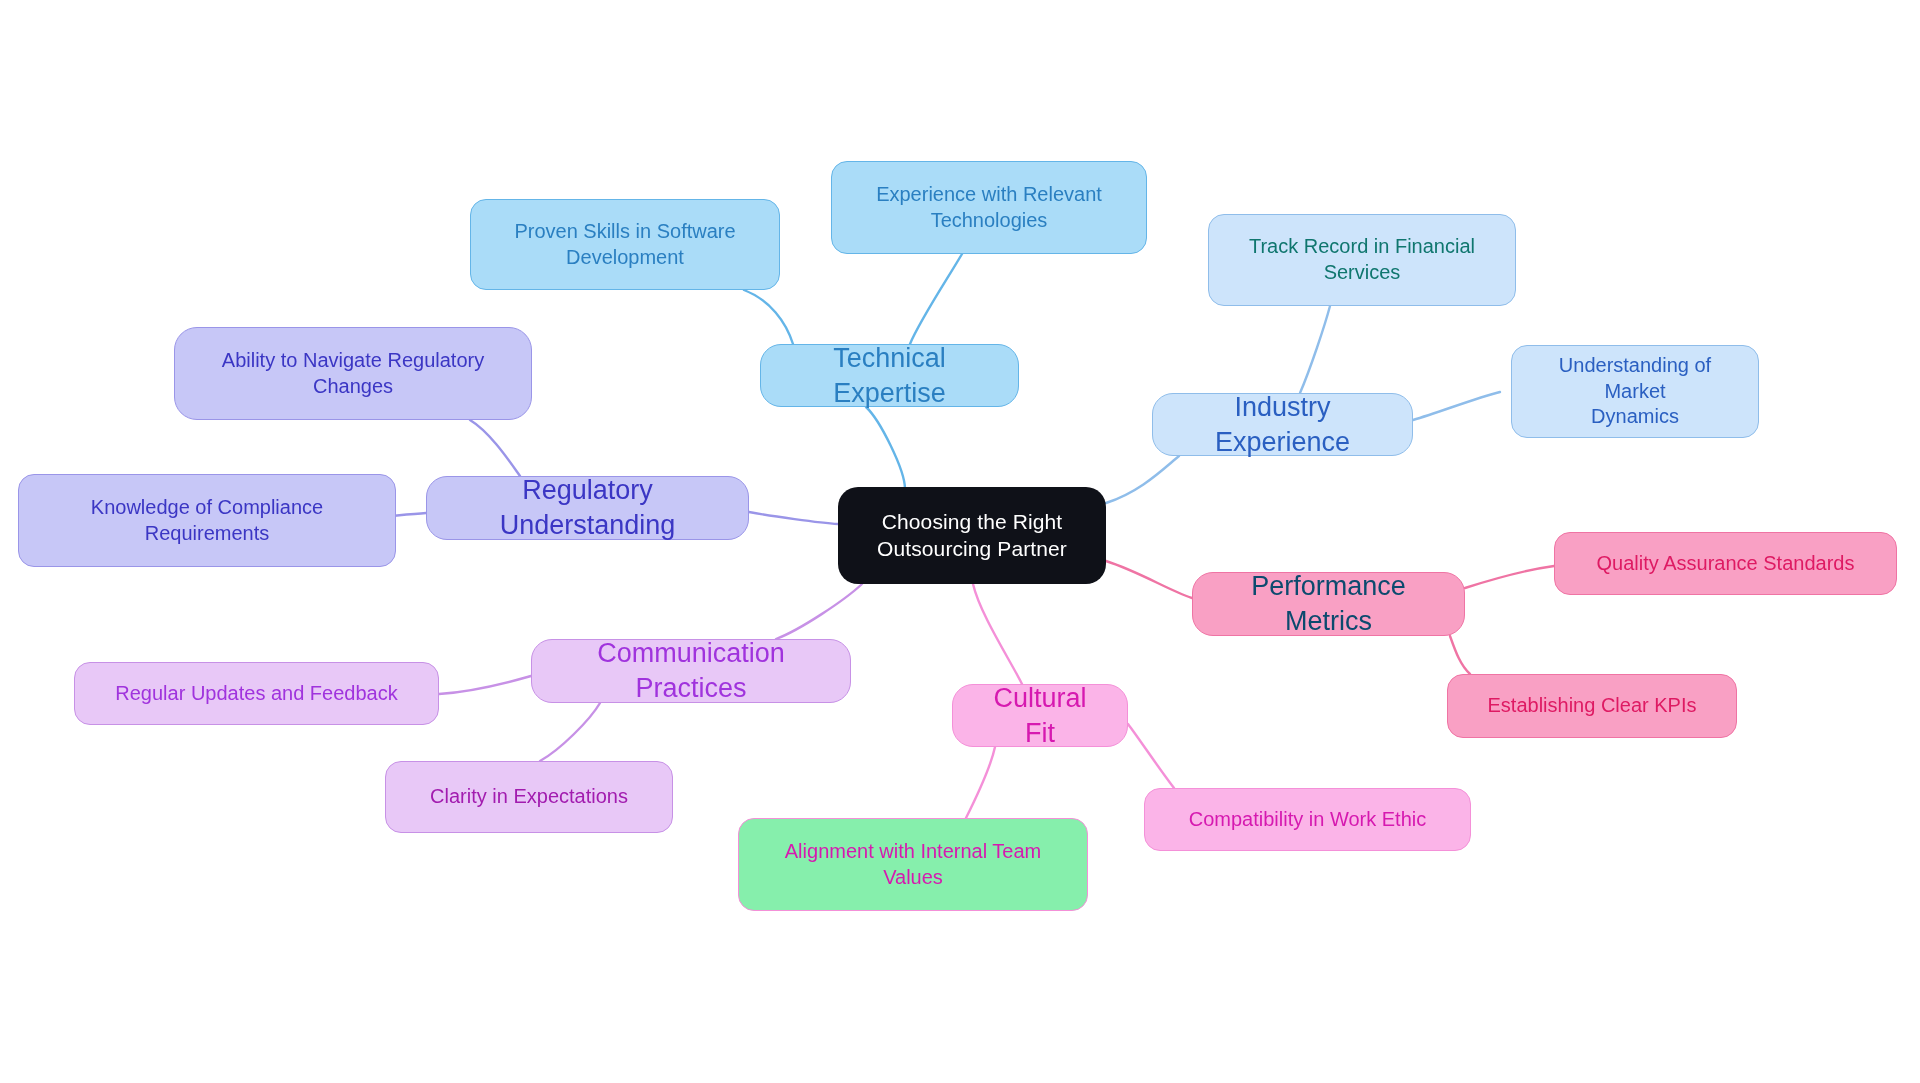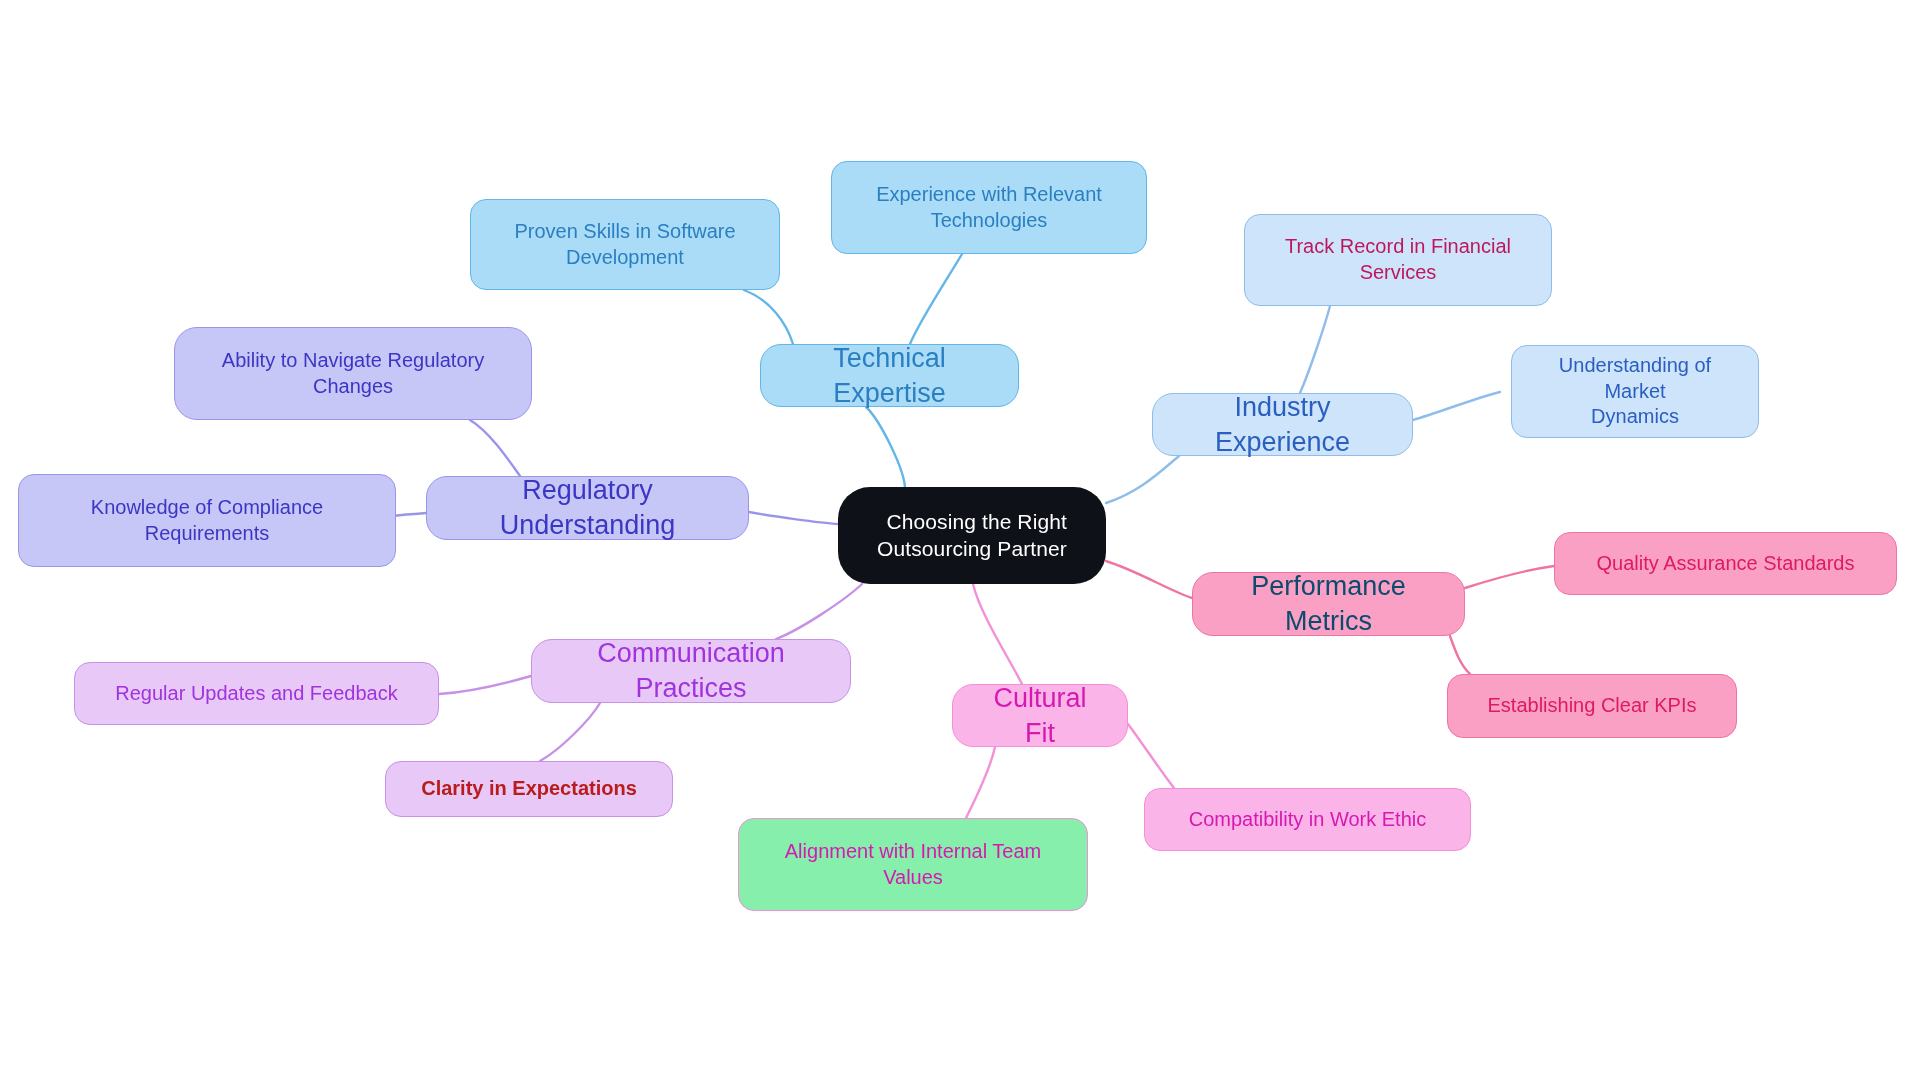--- a/index.html
+++ b/index.html
@@ -32,25 +32,24 @@
     text-align: center;
     border-radius: 14px;
     border-style: solid;
     border-width: 1.5px;
     line-height: 1.28;
     padding: 6px 24px;
     white-space: pre-line;
     z-index: 2;
   }
   .node.root {
-    border-radius: 32px;
+    border-radius: 20px;
     border-width: 0;
     font-size: 21px;
     letter-spacing: .1px;
-    text-align: right;
   }
   .node.branch {
     font-size: 27px;
     border-radius: 21px;
   }
   .node.leaf {
     font-size: 20px;
     border-radius: 16px;
   }
 </style>
@@ -80,32 +79,32 @@
     </svg>
   <div id="nodes">
       <div class="node root" style="background: rgb(15, 17, 24); color: rgb(255, 255, 255); border-color: rgb(15, 17, 24); left: 838px; top: 487px; width: 268px; height: 97px;">Choosing the Right
 Outsourcing Partner</div>
       <div class="node branch" style="background: rgb(170, 220, 248); color: rgb(42, 127, 193); border-color: rgb(100, 181, 232); left: 760px; top: 344px; width: 259px; height: 63px;">Technical Expertise</div>
       <div class="node leaf" style="background: rgb(170, 220, 248); color: rgb(42, 127, 193); border-color: rgb(100, 181, 232); left: 470px; top: 199px; width: 310px; height: 91px;">Proven Skills in Software
 Development</div>
       <div class="node leaf" style="background: rgb(170, 220, 248); color: rgb(42, 127, 193); border-color: rgb(100, 181, 232); left: 831px; top: 161px; width: 316px; height: 93px;">Experience with Relevant
 Technologies</div>
       <div class="node branch" style="background: rgb(205, 228, 251); color: rgb(42, 95, 193); border-color: rgb(143, 189, 234); left: 1152px; top: 393px; width: 261px; height: 63px;">Industry Experience</div>
-      <div class="node leaf" style="background: rgb(205, 228, 251); color: #be185d; border-color: rgb(143, 189, 234); left: 1208px; top: 214px; width: 308px; height: 92px; margin-left: 36px;">Track Record in Financial
+      <div class="node leaf" style="background: rgb(205, 228, 251); color: #0f766e; border-color: rgb(143, 189, 234); left: 1208px; top: 214px; width: 308px; height: 92px;">Track Record in Financial
 Services</div>
       <div class="node leaf" style="background: rgb(205, 228, 251); color: rgb(42, 95, 193); border-color: rgb(143, 189, 234); left: 1500px; top: 345px; width: 248px; height: 93px; margin-left: 11px;">Understanding of Market
 Dynamics</div>
       <div class="node branch" style="background: rgb(199, 199, 247); color: rgb(59, 54, 196); border-color: rgb(154, 149, 232); left: 426px; top: 476px; width: 323px; height: 64px;">Regulatory Understanding</div>
       <div class="node leaf" style="background: rgb(199, 199, 247); color: rgb(59, 54, 196); border-color: rgb(154, 149, 232); left: 174px; top: 327px; width: 358px; height: 93px; border-radius: 23px;">Ability to Navigate Regulatory
 Changes</div>
       <div class="node leaf" style="background: rgb(199, 199, 247); color: rgb(59, 54, 196); border-color: rgb(154, 149, 232); left: 18px; top: 474px; width: 378px; height: 93px;">Knowledge of Compliance
 Requirements</div>
       <div class="node branch" style="background: rgb(232, 200, 247); color: rgb(160, 51, 221); border-color: rgb(199, 145, 230); left: 531px; top: 639px; width: 320px; height: 64px;">Communication Practices</div>
       <div class="node leaf" style="background: rgb(232, 200, 247); color: rgb(160, 51, 221); border-color: rgb(199, 145, 230); left: 74px; top: 662px; width: 365px; height: 63px;">Regular Updates and Feedback</div>
-      <div class="node leaf" style="background: rgb(232, 200, 247); color: #b91c1c; border-color: rgb(199, 145, 230); left: 385px; top: 761px; width: 288px; height: 56px; font-weight: bold;">Clarity in Expectations</div>
+      <div class="node leaf" style="background: rgb(232, 200, 247); color: #a21caf; border-color: rgb(199, 145, 230); left: 385px; top: 761px; width: 288px; height: 72px;">Clarity in Expectations</div>
       <div class="node branch" style="background: rgb(251, 180, 232); color: rgb(214, 25, 176); border-color: rgb(244, 144, 216); left: 952px; top: 684px; width: 176px; height: 63px;">Cultural Fit</div>
       <div class="node leaf" style="background: #86efac; color: rgb(214, 25, 176); border-color: rgb(244, 144, 216); left: 738px; top: 818px; width: 350px; height: 93px;">Alignment with Internal Team
 Values</div>
       <div class="node leaf" style="background: rgb(251, 180, 232); color: rgb(214, 25, 176); border-color: rgb(244, 144, 216); left: 1144px; top: 788px; width: 327px; height: 63px;">Compatibility in Work Ethic</div>
       <div class="node branch" style="background: rgb(249, 160, 196); color: #0c4a6e; border-color: rgb(239, 116, 164); left: 1192px; top: 572px; width: 273px; height: 64px;">Performance Metrics</div>
       <div class="node leaf" style="background: rgb(249, 160, 196); color: rgb(222, 26, 99); border-color: rgb(239, 116, 164); left: 1554px; top: 532px; width: 343px; height: 63px;">Quality Assurance Standards</div>
       <div class="node leaf" style="background: rgb(249, 160, 196); color: rgb(222, 26, 99); border-color: rgb(239, 116, 164); left: 1447px; top: 674px; width: 290px; height: 64px; text-align: right;">Establishing Clear KPIs</div>
     </div>
 </div>
 

